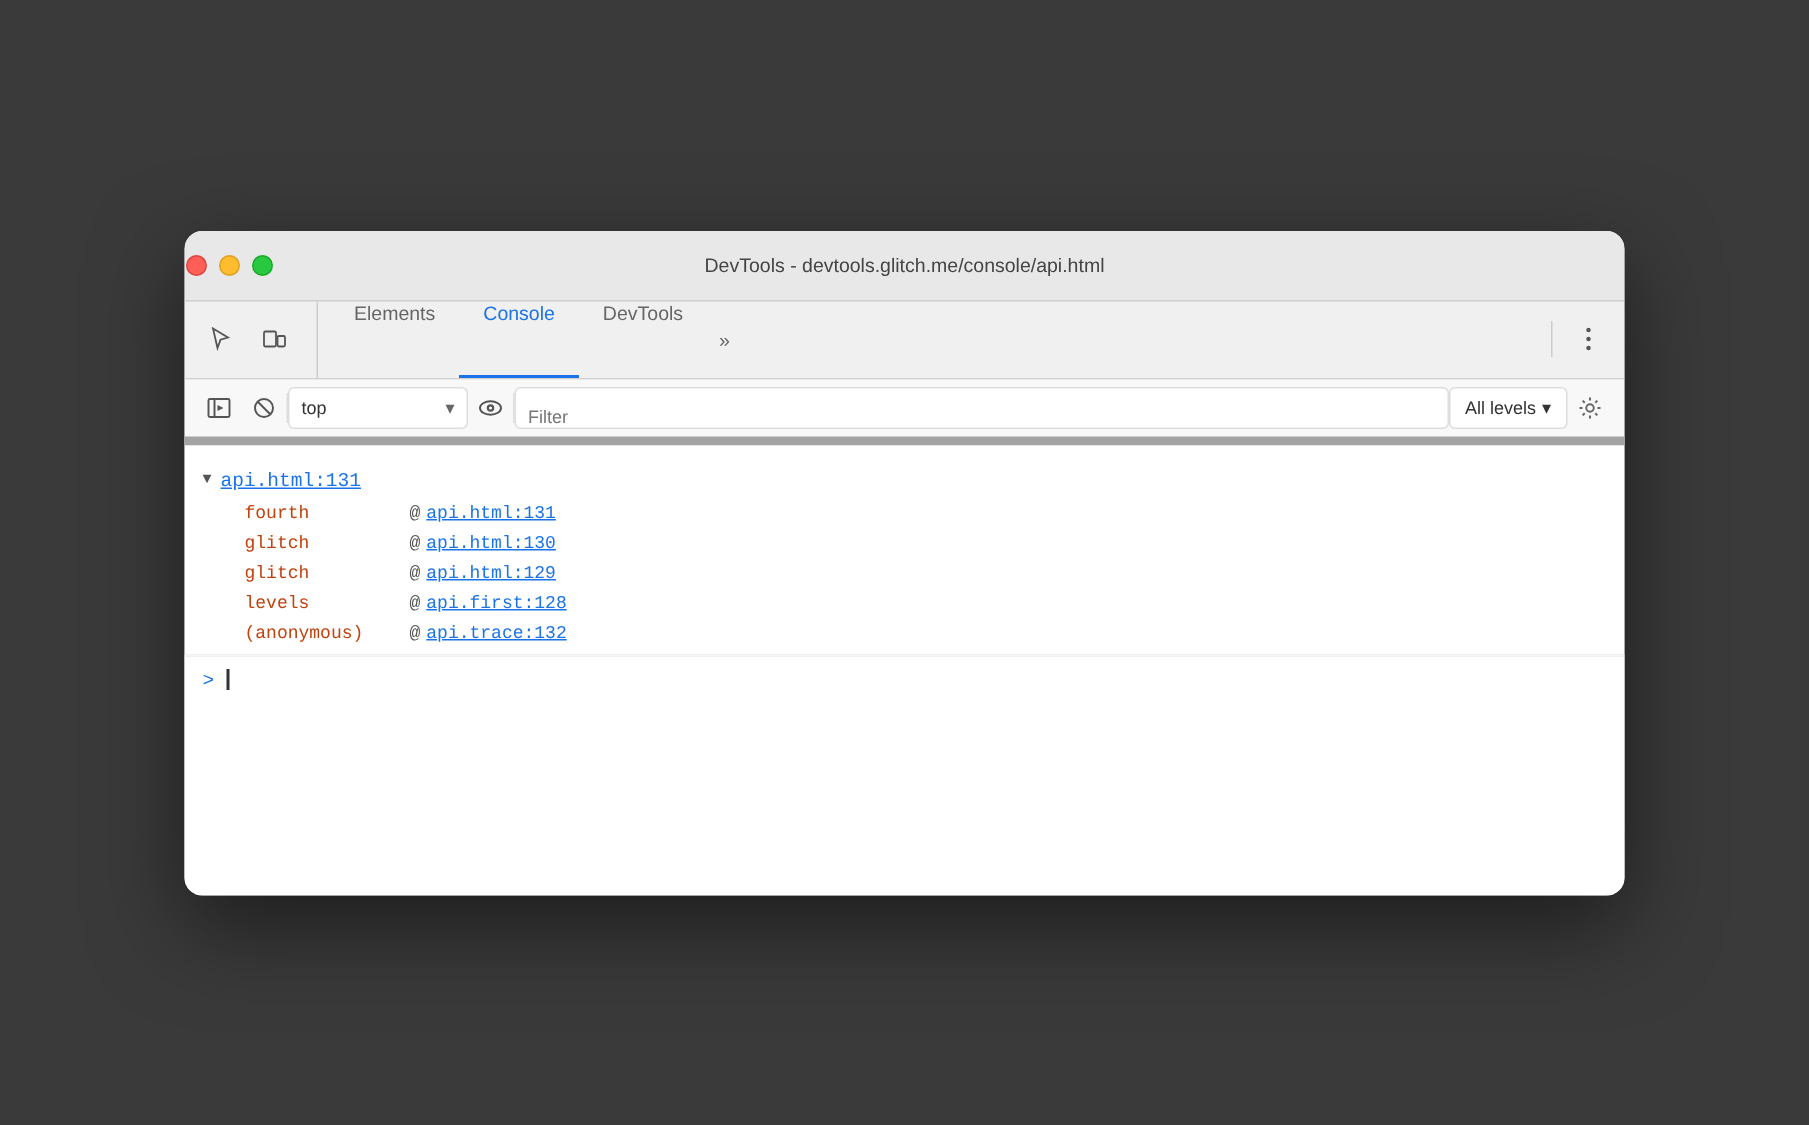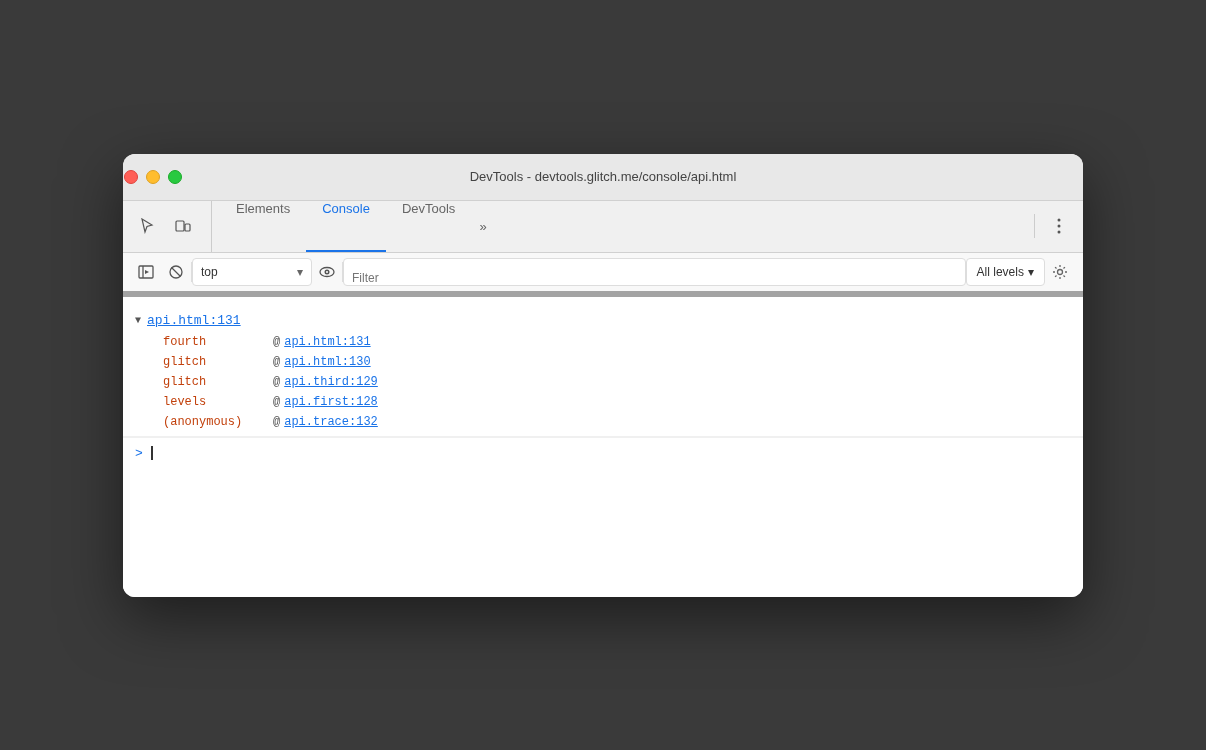--- a/index.html
+++ b/index.html
@@ -458,21 +458,21 @@
           <span class="trace-link">api.html:131</span>
         </div>
         <div class="trace-row">
           <span class="trace-func">glitch</span>
           <span class="trace-at">@</span>
           <span class="trace-link">api.html:130</span>
         </div>
         <div class="trace-row">
           <span class="trace-func">glitch</span>
           <span class="trace-at">@</span>
-          <span class="trace-link">api.third:129</span>
+          <span class="trace-link">api.html:129</span>
         </div>
         <div class="trace-row">
           <span class="trace-func">levels</span>
           <span class="trace-at">@</span>
           <span class="trace-link">api.first:128</span>
         </div>
         <div class="trace-row">
           <span class="trace-func">(anonymous)</span>
           <span class="trace-at">@</span>
           <span class="trace-link">api.trace:132</span>

